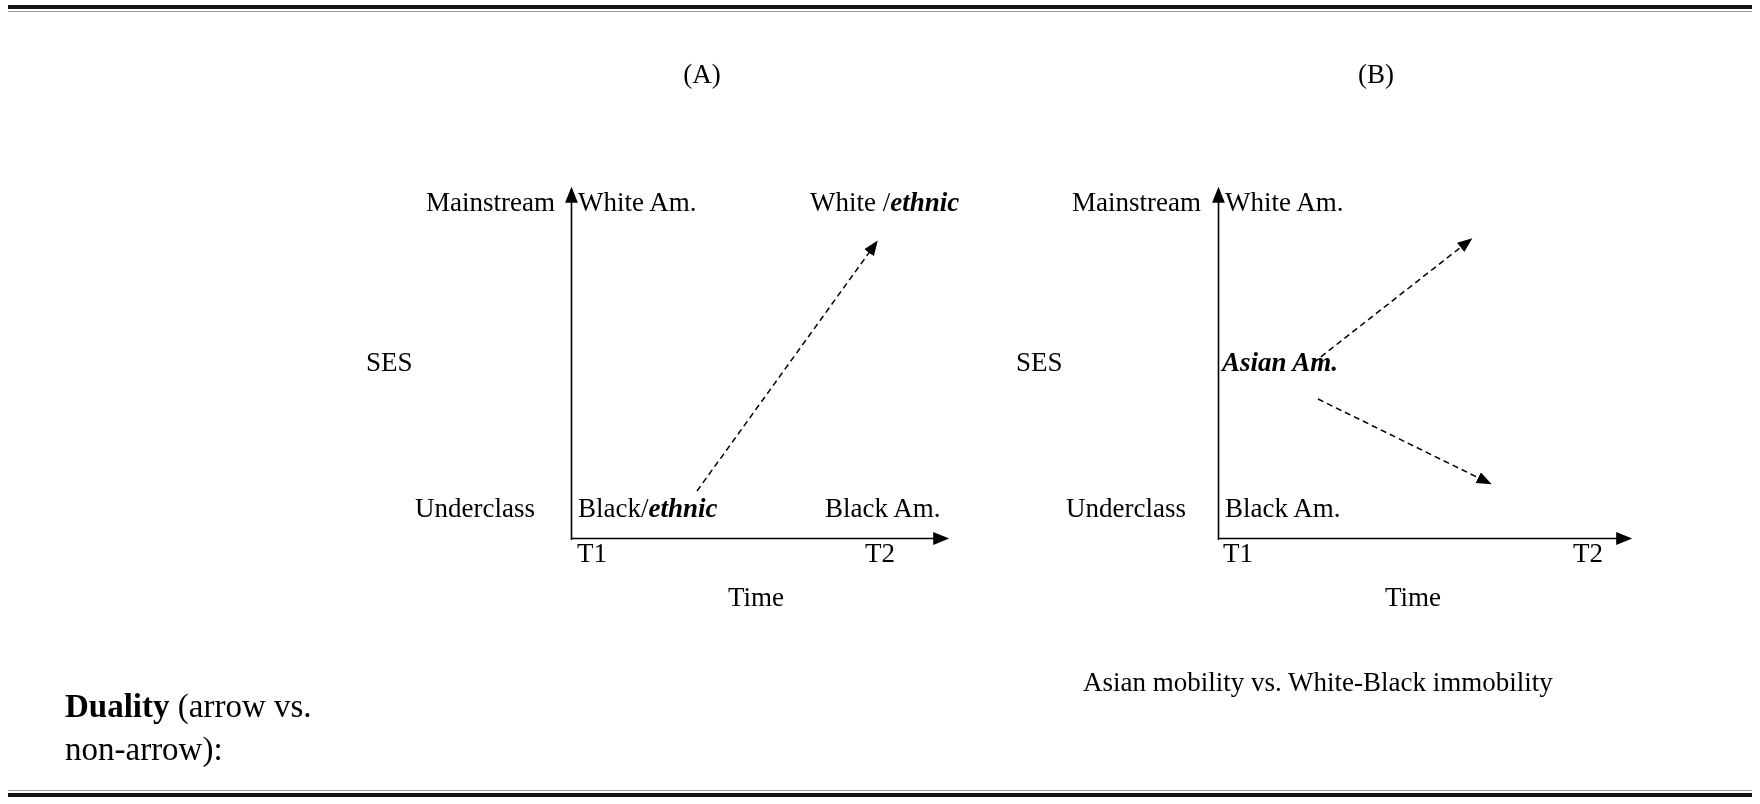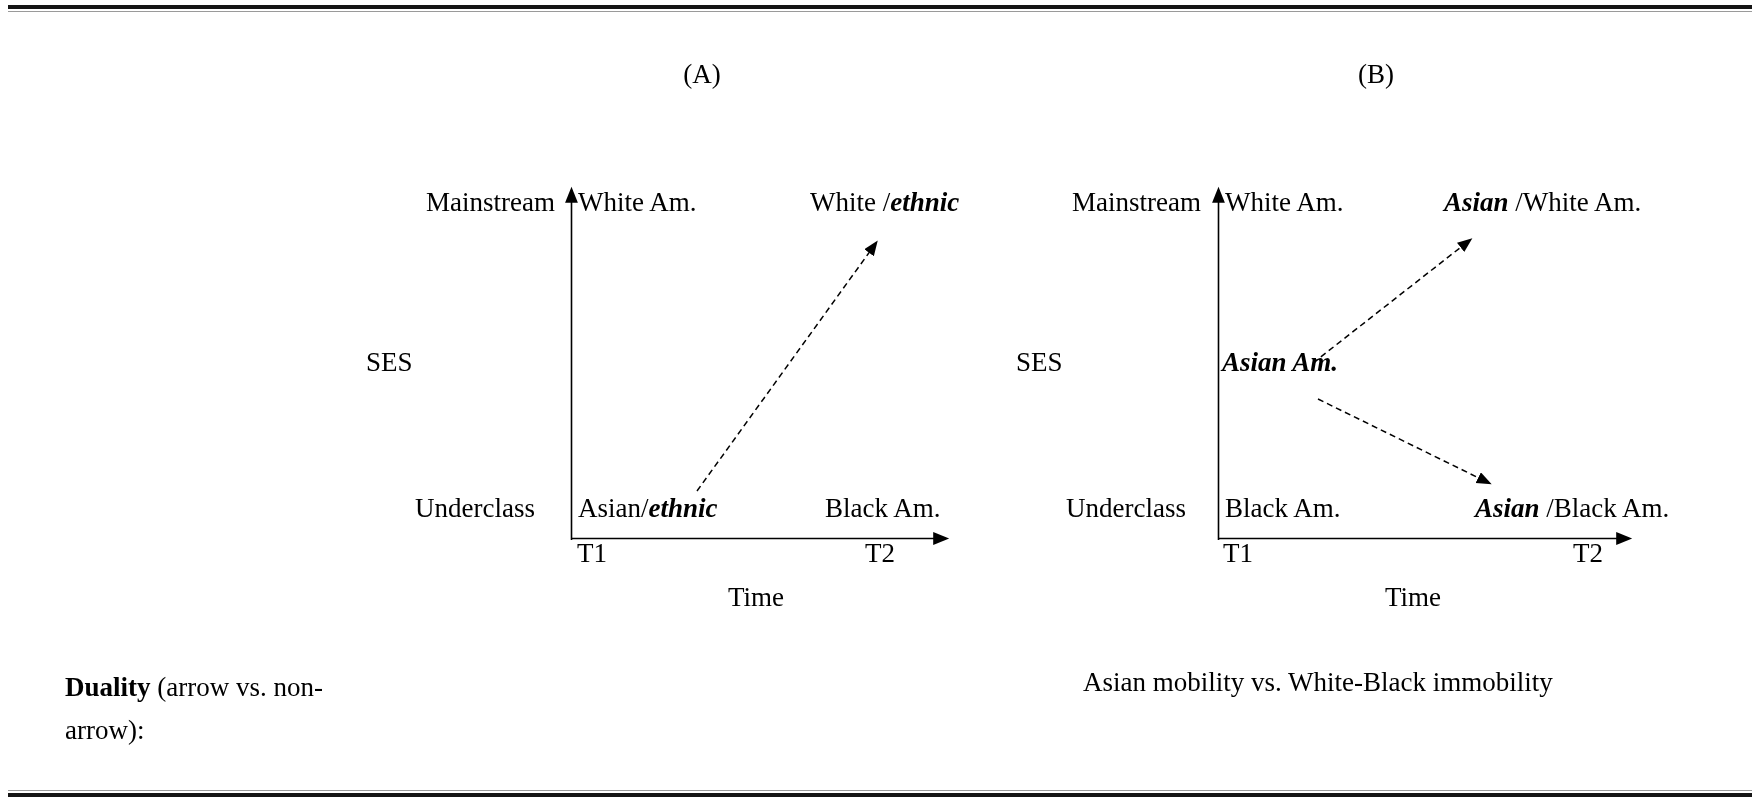--- a/index.html
+++ b/index.html
@@ -28,23 +28,24 @@
     font-size: 27px;
     line-height: 32px;
     white-space: nowrap;
   }
   .right { text-align: left; }
   .center { text-align: center; }
   .ital { font-style: italic; font-weight: bold; }
   .bold { font-weight: bold; }
   .caption-block {
     position: absolute;
-    font-size: 27px;
+    font-size: 33px;
     line-height: 43px;
     white-space: normal;
+    margin-top: 19px;
   }
   svg.linework {
     position: absolute;
     left: 0;
     top: 0;
     pointer-events: none;
   }
 </style>
 </head>
 <body>
@@ -79,37 +80,35 @@
   <div class="lbl center" style="left:672px; top:58px; width:60px;">(A)</div>
   <div class="lbl center" style="left:1346px; top:58px; width:60px;">(B)</div>
 
   <div class="lbl right" style="left:426px; top:186px; width:140px;">Mainstream</div>
   <div class="lbl" style="left:578px; top:186px;">White Am.</div>
   <div class="lbl" style="left:810px; top:186px;"><span>White /</span><span class="ital">ethnic</span></div>
 
   <div class="lbl" style="left:366px; top:346px;">SES</div>
 
   <div class="lbl right" style="left:415px; top:492px; width:140px;">Underclass</div>
-  <div class="lbl" style="left:578px; top:492px;"><span>Asian/</span><span class="ital">ethnic</span></div>
+  <div class="lbl" style="left:578px; top:492px;"><span>Black/</span><span class="ital">ethnic</span></div>
   <div class="lbl" style="left:825px; top:492px;">Black Am.</div>
 
   <div class="lbl" style="left:577px; top:537px;">T1</div>
   <div class="lbl" style="left:865px; top:537px;">T2</div>
   <div class="lbl" style="left:728px; top:581px;">Time</div>
 
   <div class="lbl right" style="left:1072px; top:186px; width:140px;">Mainstream</div>
   <div class="lbl" style="left:1225px; top:186px;">White Am.</div>
-  <div class="lbl" style="left:1444px; top:186px;"><span class="ital">Asian</span><span> /White Am.</span></div>
 
   <div class="lbl" style="left:1016px; top:346px;">SES</div>
   <div class="lbl ital" style="left:1222px; top:346px;">Asian Am.</div>
 
   <div class="lbl right" style="left:1066px; top:492px; width:140px;">Underclass</div>
   <div class="lbl" style="left:1225px; top:492px;">Black Am.</div>
-  <div class="lbl" style="left:1475px; top:492px;"><span class="ital">Asian</span><span> /Black Am.</span></div>
 
   <div class="lbl" style="left:1223px; top:537px;">T1</div>
   <div class="lbl" style="left:1573px; top:537px;">T2</div>
   <div class="lbl" style="left:1385px; top:581px;">Time</div>
 
   <div class="caption-block" style="left:65px; top:666px; width:268px;"><span class="bold">Duality</span><span> (arrow vs. non-arrow):</span></div>
 
   <div class="lbl" style="left:1083px; top:666px;text-align:center;">Asian mobility vs. White-Black immobility</div>
 
 </div>

